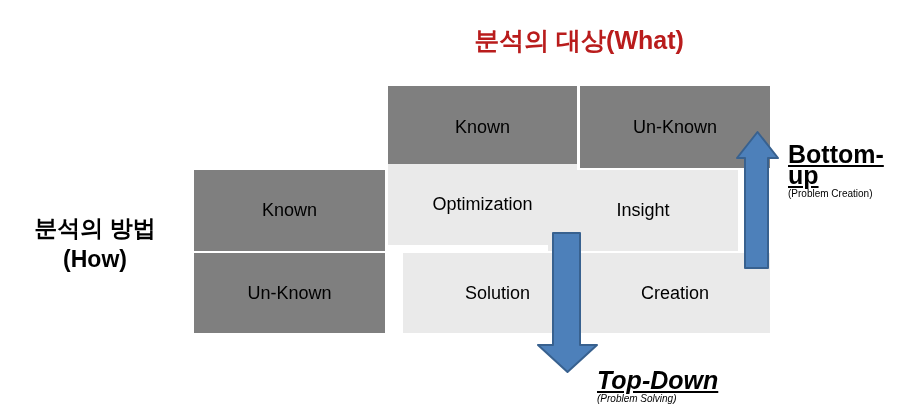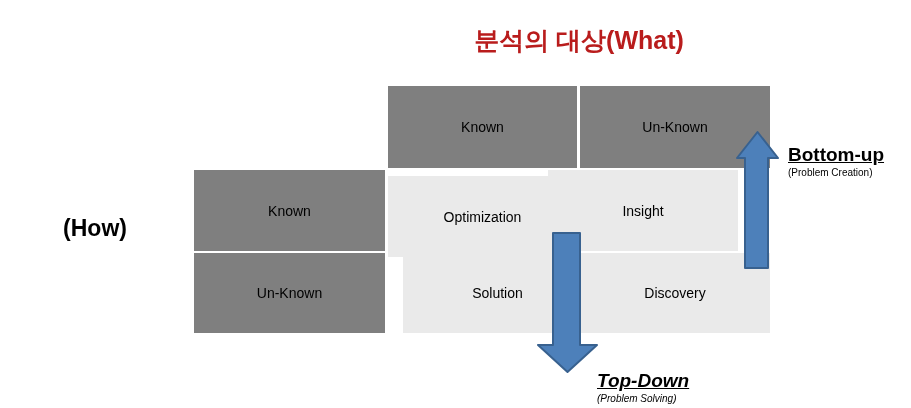--- a/index.html
+++ b/index.html
@@ -30,82 +30,82 @@
     font-size:23px;
     font-weight:bold;
     color:#000000;
     line-height:31px;
   }
   .cell{
     position:absolute;
     display:flex;
     align-items:center;
     justify-content:center;
-    font-size:14px;
+    font-size:18px;
     color:#000000;
   }
   .hdr{ background:#7f7f7f; }
   .body-cell{ background:#eaeaea; }
 
   .col-h1{ left:388px; top:86px;  width:189px; height:82px; }
   .col-h2{ left:580px; top:86px;  width:190px; height:82px; }
   .row-h1{ left:194px; top:170px; width:191px; height:81px; }
   .row-h2{ left:194px; top:253px; width:191px; height:80px; }
-  .c-opt { left:388px; top:176px; width:189px; height:81px; }
+  .c-opt { left:388px; top:164px; width:189px; height:81px; }
   .c-ins { left:548px; top:170px; width:190px; height:81px; }
   .c-sol { left:388px; top:253px; width:189px; height:80px;margin-left:15px; }
   .c-dis { left:580px; top:253px; width:190px; height:80px; }
 
   .arrow-overlay{
     position:absolute;
     left:0; top:0;
     width:911px; height:408px;
     pointer-events:none;
     z-index:5;
   }
   .arrow-label{
     position:absolute;
     z-index:6;
     color:#000000;
   }
   .arrow-label .main{
-    font-size:19px;
+    font-size:25px;
     font-weight:bold;
     text-decoration:underline;
     line-height:21px;
-    text-align:center;
   }
   .arrow-label .sub{
     font-size:10px;
     line-height:15px;
   }
   .bottom-up-label{ left:788px; top:144px; }
   .top-down-label { left:597px; top:370px;font-style:italic; }
 </style>
 </head>
 <body>
 
 <div class="canvas">
 
   <div class="page-title">분석의 대상(What)</div>
 
   <div class="row-axis-label">
+    <div>분석의 방법</div>
     <div>(How)</div>
   </div>
 
   <div class="cell hdr col-h1">Known</div>
   <div class="cell hdr col-h2">Un-Known</div>
 
   <div class="cell hdr row-h1">Known</div>
   <div class="cell hdr row-h2">Un-Known</div>
 
   <div class="cell body-cell c-opt">Optimization</div>
   <div class="cell body-cell c-ins">Insight</div>
   <div class="cell body-cell c-sol">Solution</div>
-  <div class="cell body-cell c-dis">Discovery</div>
+  <div class="cell body-cell c-dis">Creation</div>
 
   <svg class="arrow-overlay" viewBox="0 0 911 408" xmlns="http://www.w3.org/2000/svg">
 
     <polygon points="553,233 580,233 580,345 597,345 567.5,372 538,345 553,345" fill="#4d80ba" stroke="#38618f" stroke-width="2" stroke-linejoin="round"></polygon>
 
     <polygon points="745,268 745,158 737,158 757.5,132 778,158 768,158 768,268" fill="#4d80ba" stroke="#38618f" stroke-width="2" stroke-linejoin="round"></polygon>
   </svg>
 
   <div class="arrow-label bottom-up-label">
     <div class="main">Bottom-up</div>

